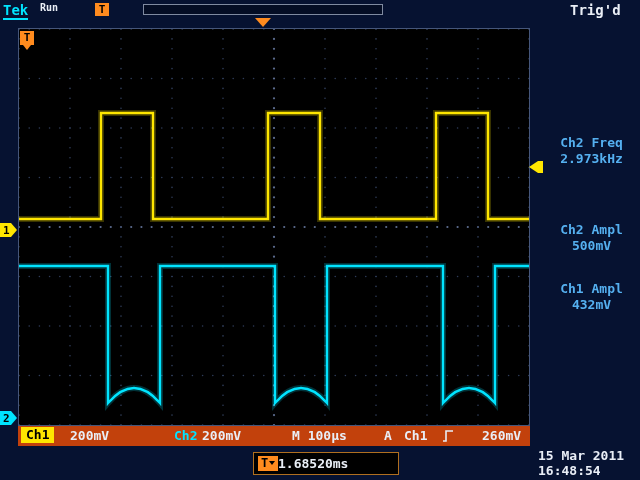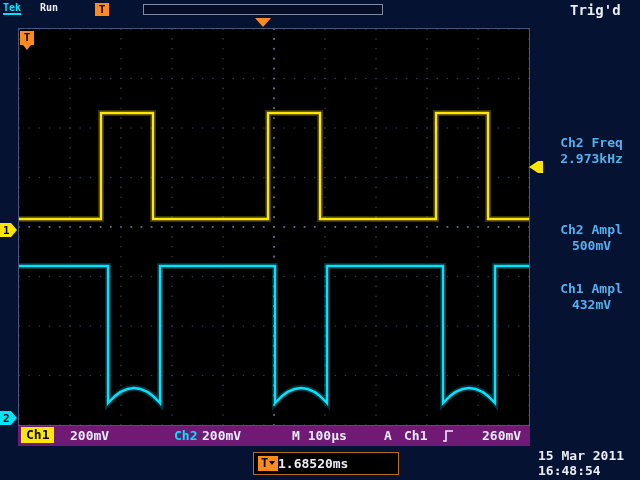--- a/index.html
+++ b/index.html
@@ -4,39 +4,39 @@
 <style>
   html,body{margin:0;padding:0;background:#000;}
   .scope{
     position:relative;width:640px;height:480px;overflow:hidden;
     background:var(--bg,#061231);
     font-family:"DejaVu Sans Mono",monospace;
     -webkit-font-smoothing:none;
   }
   .scope *{box-sizing:content-box;}
   
-  .logo{position:absolute;left:3px;top:2px;color:var(--ch2,#00e4ff);font-weight:bold;font-size:10px;border-bottom:2px solid var(--ch2,#00e4ff);padding-bottom:0px;}
+  .logo{position:absolute;left:3px;top:2px;color:var(--ch2,#00e4ff);font-weight:bold;font-size:14px;border-bottom:2px solid var(--ch2,#00e4ff);padding-bottom:0px;}
   .acq{position:absolute;left:40px;top:2px;color:var(--white,#e9eef6);font-weight:bold;font-size:10px;}
   .tbadge{position:absolute;left:95px;top:3px;width:14px;height:13px;background:var(--trig,#ff8b1e);color:#000;font-weight:bold;font-size:11px;text-align:center;line-height:13px;}
   .posbox{position:absolute;left:143px;top:4px;width:238px;height:9px;border:1px solid #7f8aa0;background:rgba(0,0,0,0.25);}
   .trigd{position:absolute;left:570px;top:2px;color:var(--white,#e9eef6);font-weight:bold;font-size:14px;}
   .trig-arrow-top{position:absolute;left:255px;top:18px;width:0;height:0;
     border-left:8px solid transparent;border-right:8px solid transparent;border-top:9px solid var(--trig,#ff8b1e);}
   
   .graticule{position:absolute;left:18px;top:28px;width:510px;height:396px;background:var(--screen,#000);border:1px solid var(--frame,#45567a);}
   .graticule svg{position:absolute;left:0;top:0;}
   .tmark{position:absolute;left:20px;top:31px;width:14px;height:14px;background:var(--trig,#ff8b1e);color:#000;font-weight:bold;font-size:11px;text-align:center;line-height:14px;}
   .tmark::after{content:"";position:absolute;left:3px;top:14px;width:0;height:0;
     border-left:4px solid transparent;border-right:4px solid transparent;border-top:5px solid var(--trig,#ff8b1e);}
   .chmark{position:absolute;}
   .chmark text{font-family:"DejaVu Sans Mono",monospace;font-weight:bold;font-size:11px;fill:#000;}
   
   .meas{position:absolute;left:530px;width:123px;text-align:center;color:var(--readout,#55b0f0);font-weight:bold;font-size:13px;line-height:16px;}
   
-  .sb{position:absolute;left:18px;top:426px;width:512px;height:20px;background:#701a75;text-align:center;}
+  .sb{position:absolute;left:18px;top:426px;width:512px;height:20px;background:#c2410c;text-align:center;}
   .sb span{position:absolute;top:2px;color:var(--white,#e9eef6);font-weight:bold;font-size:13px;white-space:pre;}
   .sb .ch1badge{left:3px;top:1px;background:var(--ch1,#ffe600);color:#000;padding:0 5px;height:16px;line-height:16px;}
   .sb .ch1scale{left:52px;}
   .sb .ch2label{left:138px;color:var(--ch2,#00e4ff);margin-left:18px;}
   .sb .ch2scale{left:184px;}
   .sb .tb{left:274px;}
   .sb .tp{left:366px;}
   .sb .ts{left:386px;}
   .sb .slope{position:absolute;left:424px;top:3px;}
   .sb .tl{left:464px;}

